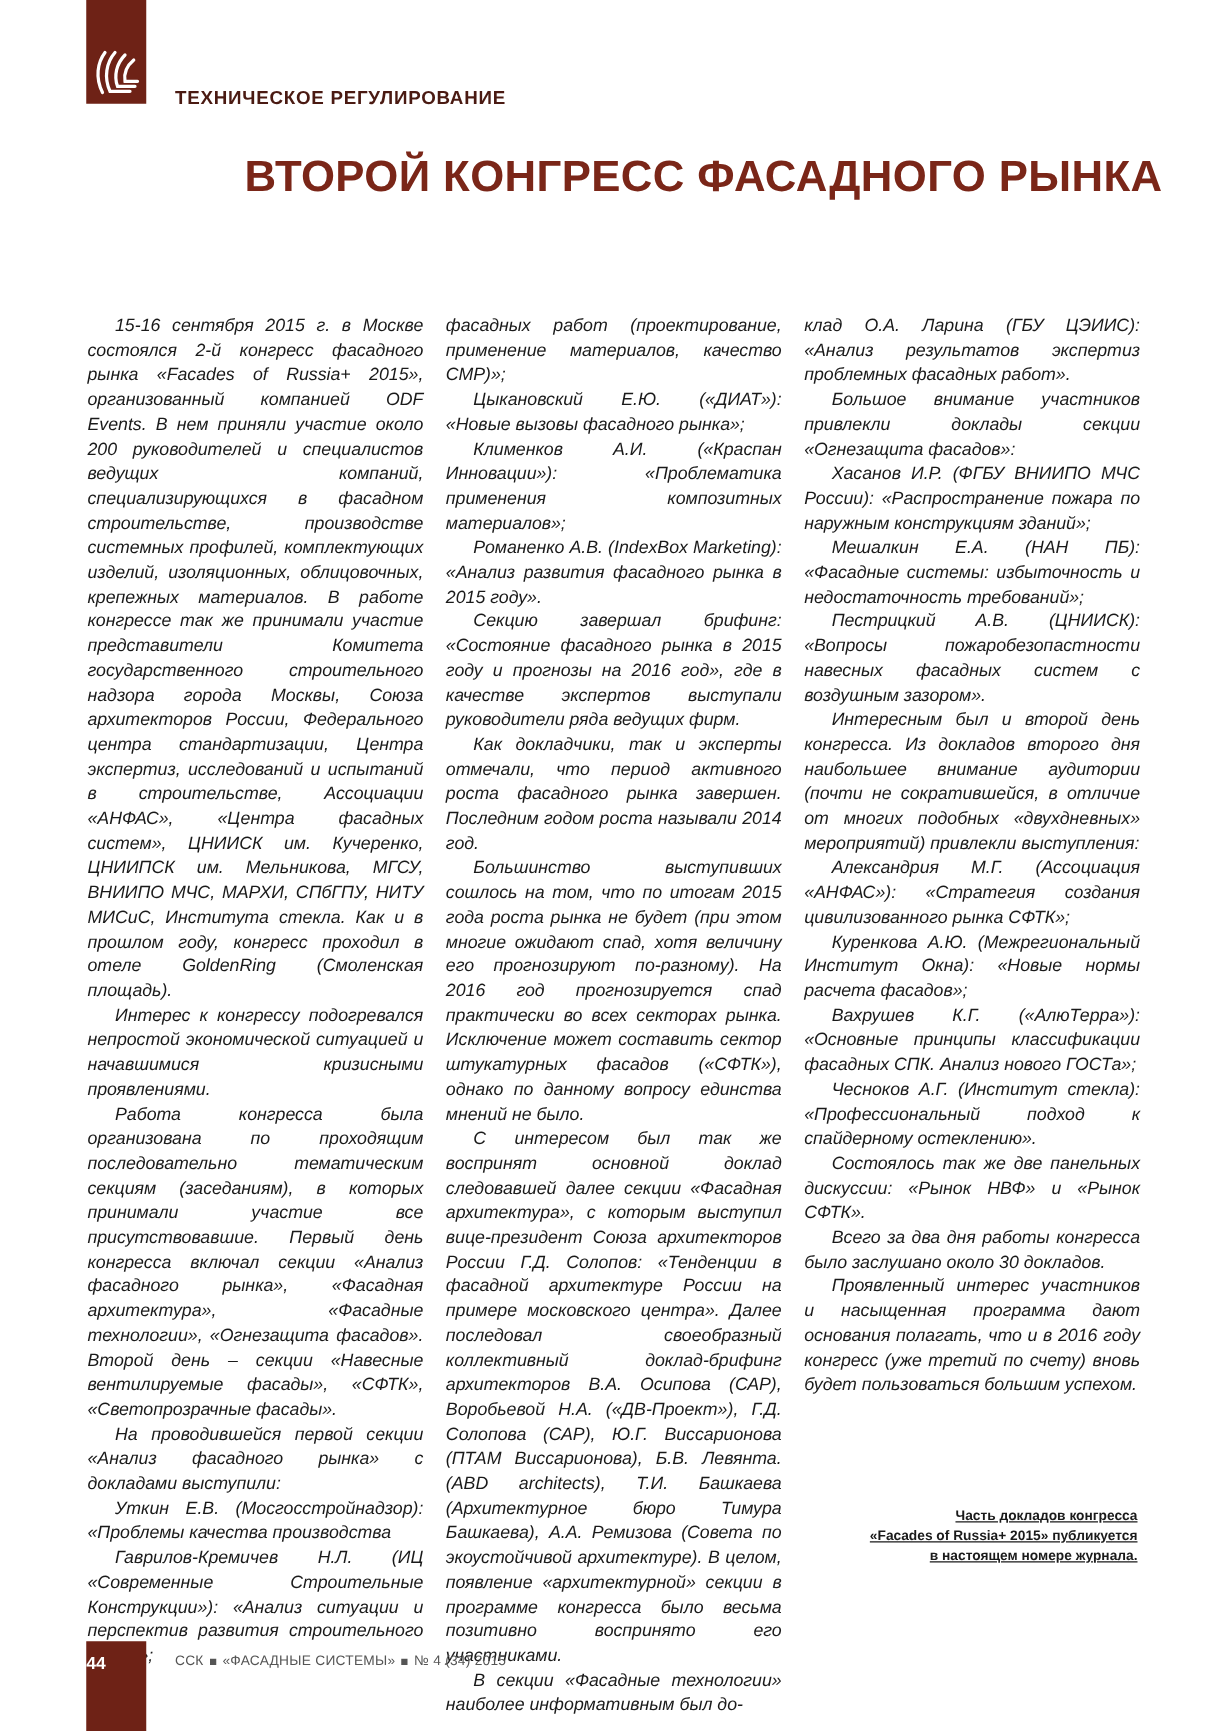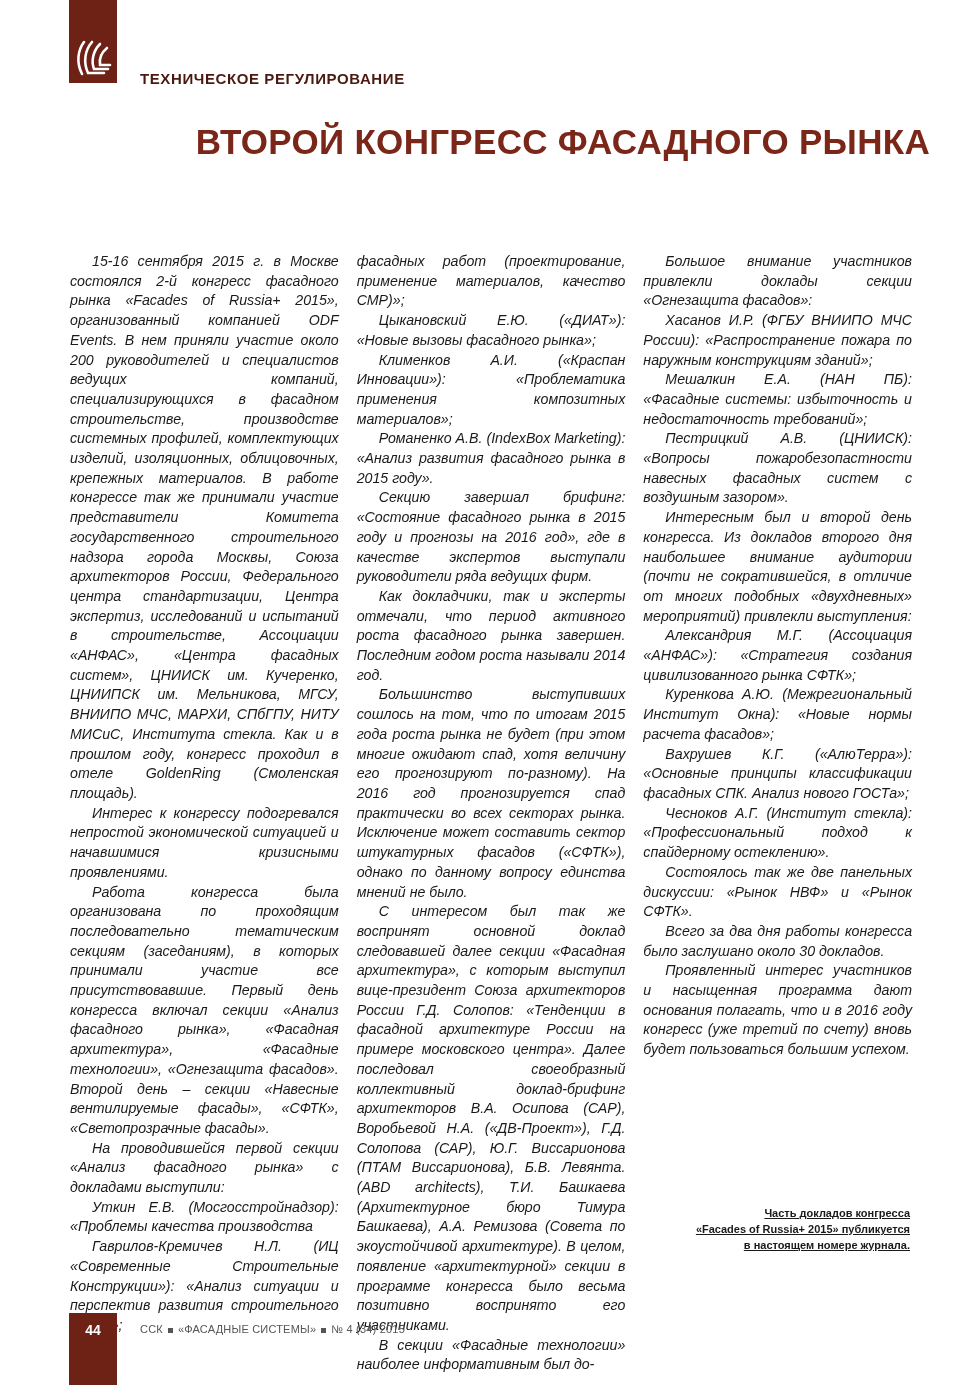--- a/index.html
+++ b/index.html
@@ -15,21 +15,21 @@
   .title .line1 { display: block; color: #7a2618; text-align: right; }
   .title .line2 { display: block; color: #1a1a1a; }
   .columns { position: absolute; top: 252px; left: 70px; width: 842px; display: flex; gap: 18px; font-style: italic; }
   .col { width: 269px; font-size: 14.2px; line-height: 19.7px; text-align: justify; hyphens: manual; }
   .col p { margin: 0; text-indent: 22px; }
   .col p.cont { text-indent: 0; }
   .note { position: absolute; right: 70px; top: 1205px; text-align: right; font-family: "Liberation Sans", sans-serif;
           font-weight: bold; font-size: 11px; line-height: 16px; color: #1a1a1a; font-stretch: condensed; }
   .note span { display: block; text-decoration: underline; }
   .footer-bar { position: absolute; left: 69px; top: 1313px; width: 48px; height: 72px; background: #6e2216; }
-  .page-num { position: absolute; left: 69px; top: 1322px; width: 48px; text-align: center; color: #ffffff;
+  .page-num { position: absolute; left: 69px; top: 1322px; width: 48px; color: #ffffff;
               font-weight: bold; font-size: 14px; }
   .footer-text { position: absolute; left: 140px; top: 1323px; font-size: 11px; color: #555555; letter-spacing: 0.2px; }
   .footer-text .sq { display: inline-block; width: 5px; height: 5px; background: #555; vertical-align: middle; margin: 0 5px; }
 </style>
 </head>
 <body>
 
 <div class="top-bar"></div>
 <svg class="logo" viewBox="0 0 38 42">
   <g fill="none" stroke="#ffffff" stroke-width="2.6" stroke-linecap="round">
@@ -59,20 +59,21 @@
       <p>Цыкановский Е.Ю. («ДИАТ»): «Новые вызовы фасадного рынка»;</p>
       <p>Клименков А.И. («Краспан Инновации»): «Проблематика применения композитных материалов»;</p>
       <p>Романенко А.В. (IndexBox Marketing): «Анализ развития фасадного рынка в 2015 году».</p>
       <p>Секцию завершал брифинг: «Состояние фасадного рынка в 2015 году и прогнозы на 2016 год», где в качестве экспертов выступали руководители ряда ведущих фирм.</p>
       <p>Как докладчики, так и эксперты отмечали, что период активного роста фасадного рынка завершен. Последним годом роста называли 2014 год.</p>
       <p>Большинство выступивших сошлось на том, что по итогам 2015 года роста рынка не будет (при этом многие ожидают спад, хотя величину его прогнозируют по-разному). На 2016 год прогнозируется спад практически во всех секторах рынка. Исключение может составить сектор штукатурных фасадов («СФТК»), однако по данному вопросу единства мнений не было.</p>
       <p>С интересом был так же воспринят основной доклад следовавшей далее секции «Фасадная архитектура», с которым выступил вице-президент Союза архитекторов России Г.Д. Солопов: «Тенденции в фасадной архитектуре России на примере московского центра». Далее последовал своеобразный коллективный доклад-брифинг архитекторов В.А. Осипова (САР), Воробьевой Н.А. («ДВ-Проект»), Г.Д. Солопова (САР), Ю.Г. Виссарионова (ПТАМ Виссарионова), Б.В. Левянта. (ABD architects), Т.И. Башкаева (Архитектурное бюро Тимура Башкаева), А.А. Ремизова (Совета по экоустойчивой архитектуре). В целом, появление «архитектурной» секции в программе конгресса было весьма позитивно воспринято его участниками.</p>
       <p>В секции «Фасадные технологии» наиболее информативным был до-</p>
     </div>
   <div class="col">
+      <p class="cont">клад О.А. Ларина (ГБУ ЦЭИИС): «Анализ результатов экспертиз проблемных фасадных работ».</p>
       <p>Большое внимание участников привлекли доклады секции «Огнезащита фасадов»:</p>
       <p>Хасанов И.Р. (ФГБУ ВНИИПО МЧС России): «Распространение пожара по наружным конструкциям зданий»;</p>
       <p>Мешалкин Е.А. (НАН ПБ): «Фасадные системы: избыточность и недостаточность требований»;</p>
       <p>Пестрицкий А.В. (ЦНИИСК): «Вопросы пожаробезопастности навесных фасадных систем с воздушным зазором».</p>
       <p>Интересным был и второй день конгресса. Из докладов второго дня наибольшее внимание аудитории (почти не сократившейся, в отличие от многих подобных «двухдневных» мероприятий) привлекли выступления:</p>
       <p>Александрия М.Г. (Ассоциация «АНФАС»): «Стратегия создания цивилизованного рынка СФТК»;</p>
       <p>Куренкова А.Ю. (Межрегиональный Институт Окна): «Новые нормы расчета фасадов»;</p>
       <p>Вахрушев К.Г. («АлюТерра»): «Основные принципы классификации фасадных СПК. Анализ нового ГОСТа»;</p>
       <p>Чесноков А.Г. (Институт стекла): «Профессиональный подход к спайдерному остеклению».</p>
       <p>Состоялось так же две панельных дискуссии: «Рынок НВФ» и «Рынок СФТК».</p>

